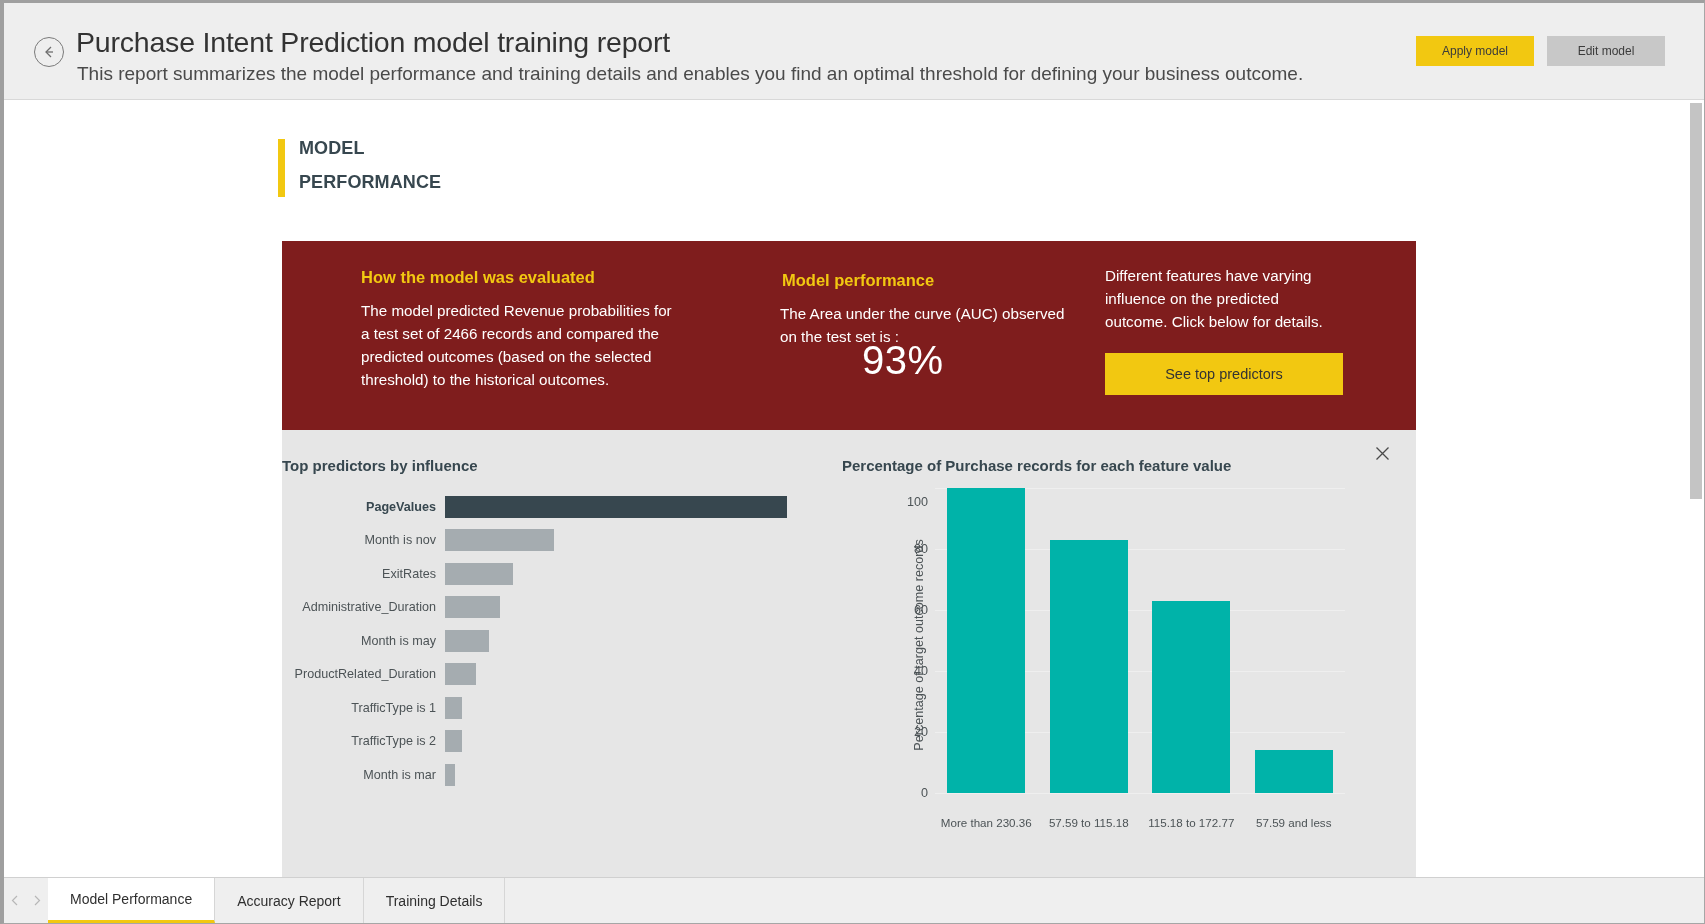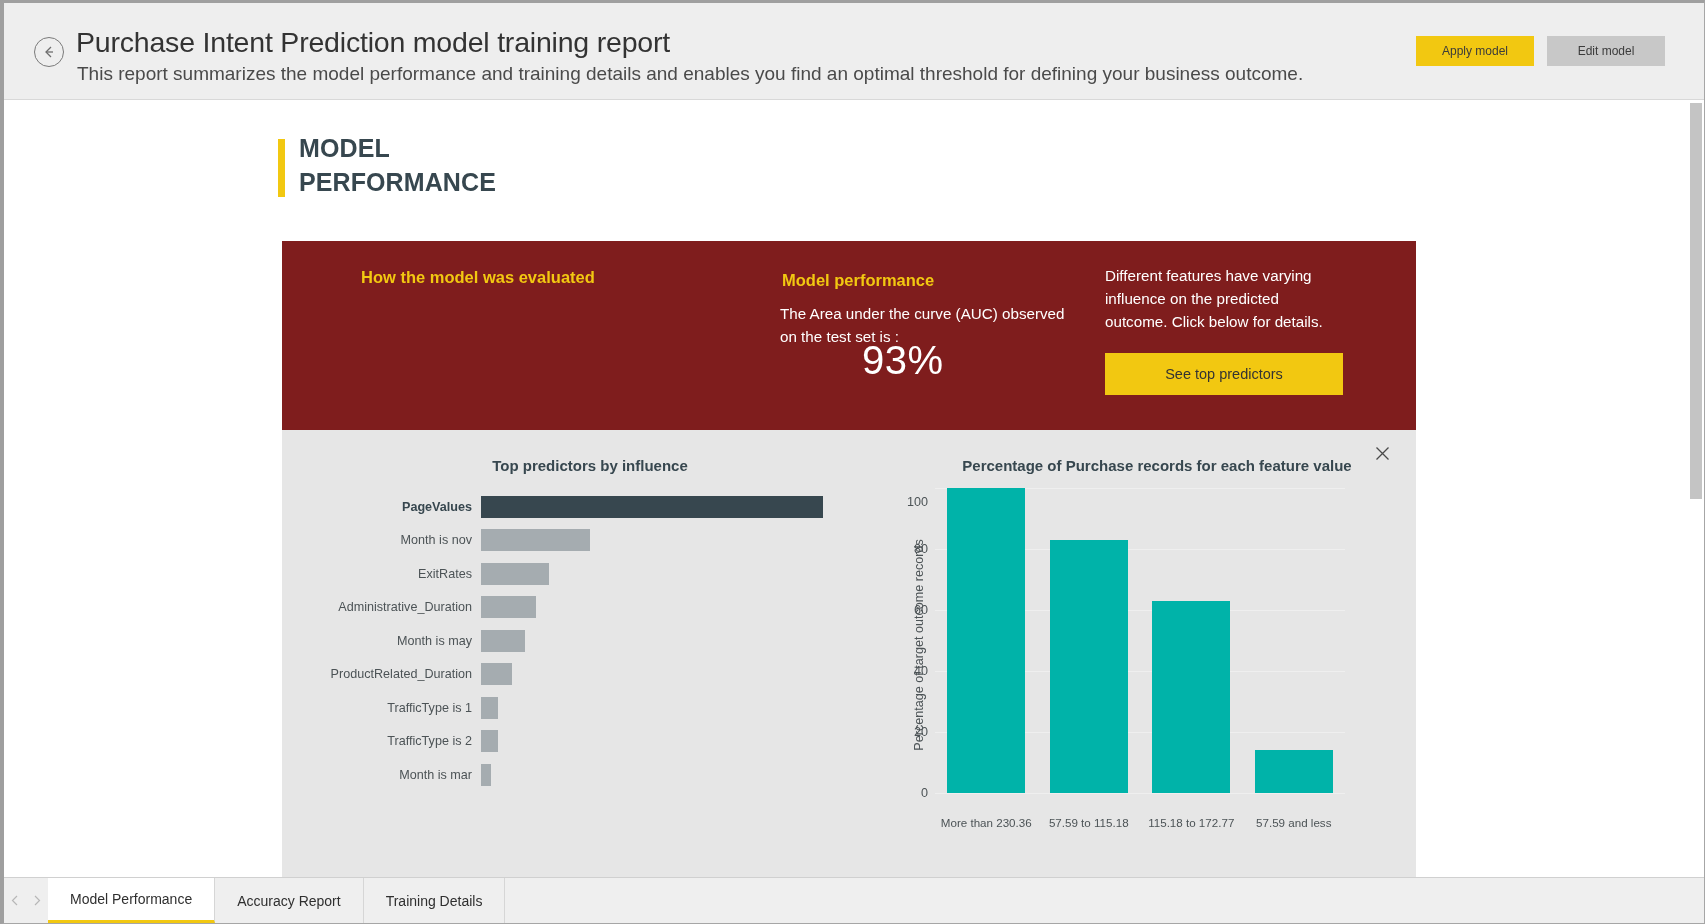--- a/index.html
+++ b/index.html
@@ -66,21 +66,21 @@
     overflow: hidden;
   }
 
   
   .sec-bar {
     position: absolute; left: 274px; top: 38px;
     width: 7px; height: 58px; background: #f2c811;
   }
   .sec-title {
     position: absolute; left: 295px; top: 30px;
-    font-size: 25px; font-weight: bold; color: #37474f;
+    font-size: 18px; font-weight: bold; color: #37474f;
     line-height: 34px; letter-spacing: 0.1px;
   }
 
   
   .dark-panel {
     position: absolute; left: 278px; top: 140px;
     width: 1134px; height: 189px;
     background: #7f1d1d;
   }
   .dp-head {
@@ -116,28 +116,27 @@
   }
   .close-x {
     position: absolute; right: 22px; top: 11px;
     width: 24px; height: 24px; cursor: pointer;
     display: flex; align-items: center; justify-content: center;
   }
 
   .chart-title {
     position: absolute;
     font-size: 15px; font-weight: bold; color: #37474f;
-    text-align: center;
-    margin-left: 28px;
+    text-align: left;
   }
 
   
   .lchart { position: absolute; left: 0; top: 0; width: 560px; height: 451px; }
   .lchart .chart-title { left: 0; width: 560px; top: 27px; }
-  .bar-rows { position: absolute; left: 0; top: 60px; width: 560px; padding-left: 36px; }
+  .bar-rows { position: absolute; left: 0; top: 60px; width: 560px; }
   .bar-row {
     position: relative; height: 33.5px;
     display: flex; align-items: center;
   }
   .bar-label {
     width: 163px; text-align: right; padding-right: 9px;
     font-size: 12.6px; color: #4c5356; white-space: nowrap;
   }
   .bar-row.first .bar-label { font-weight: bold; color: #37474f; }
   .bar-fill {
@@ -236,20 +235,21 @@
   <div class="canvas">
 
     <div class="sec-bar"></div>
     <div class="sec-title">
       <div>MODEL</div>
       <div>PERFORMANCE</div>
     </div>
 
     <div class="dark-panel">
       <div class="dp-head dp-col1-head">How the model was evaluated</div>
+      <div class="dp-text dp-col1-text">The model predicted Revenue probabilities for a test set of 2466 records and compared the predicted outcomes (based on the selected threshold) to the historical outcomes.</div>
 
       <div class="dp-head dp-col2-head">Model performance</div>
       <div class="dp-text dp-col2-text">The Area under the curve (AUC) observed on the test set is :</div>
       <div class="auc-value">93%</div>
 
       <div class="dp-text dp-col3-text">Different features have varying influence on the predicted outcome.  Click below for details.</div>
       <div class="predictors-btn">See top predictors</div>
     </div>
 
     <div class="light-panel">

